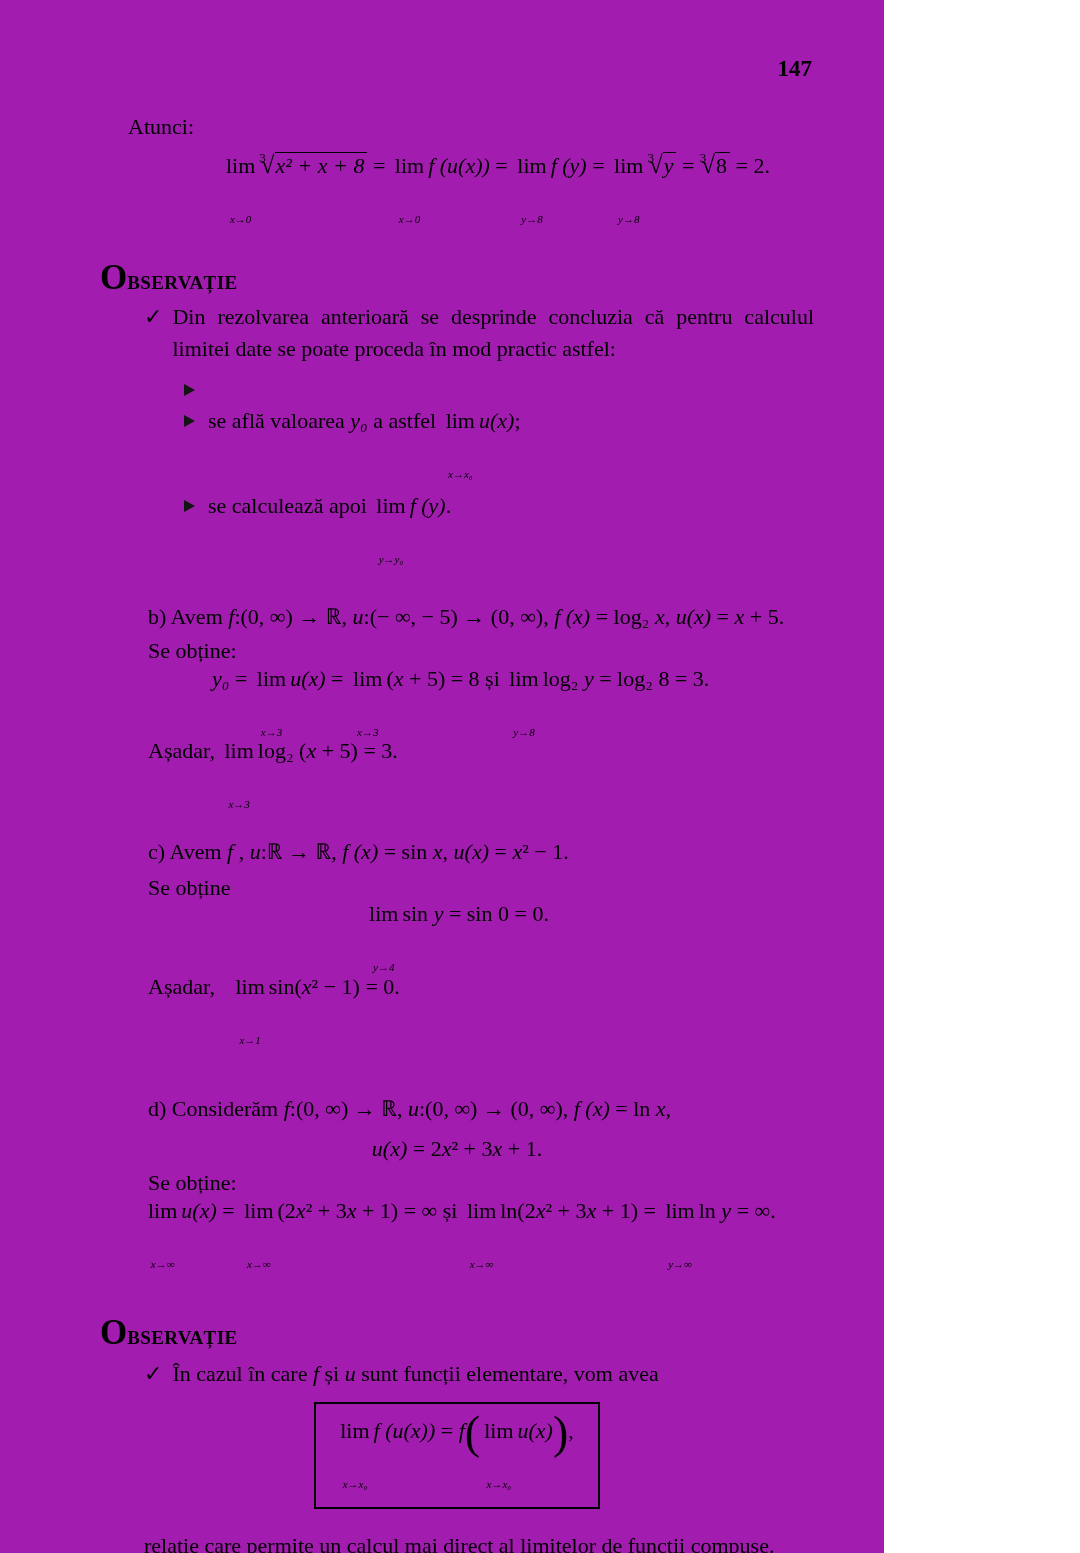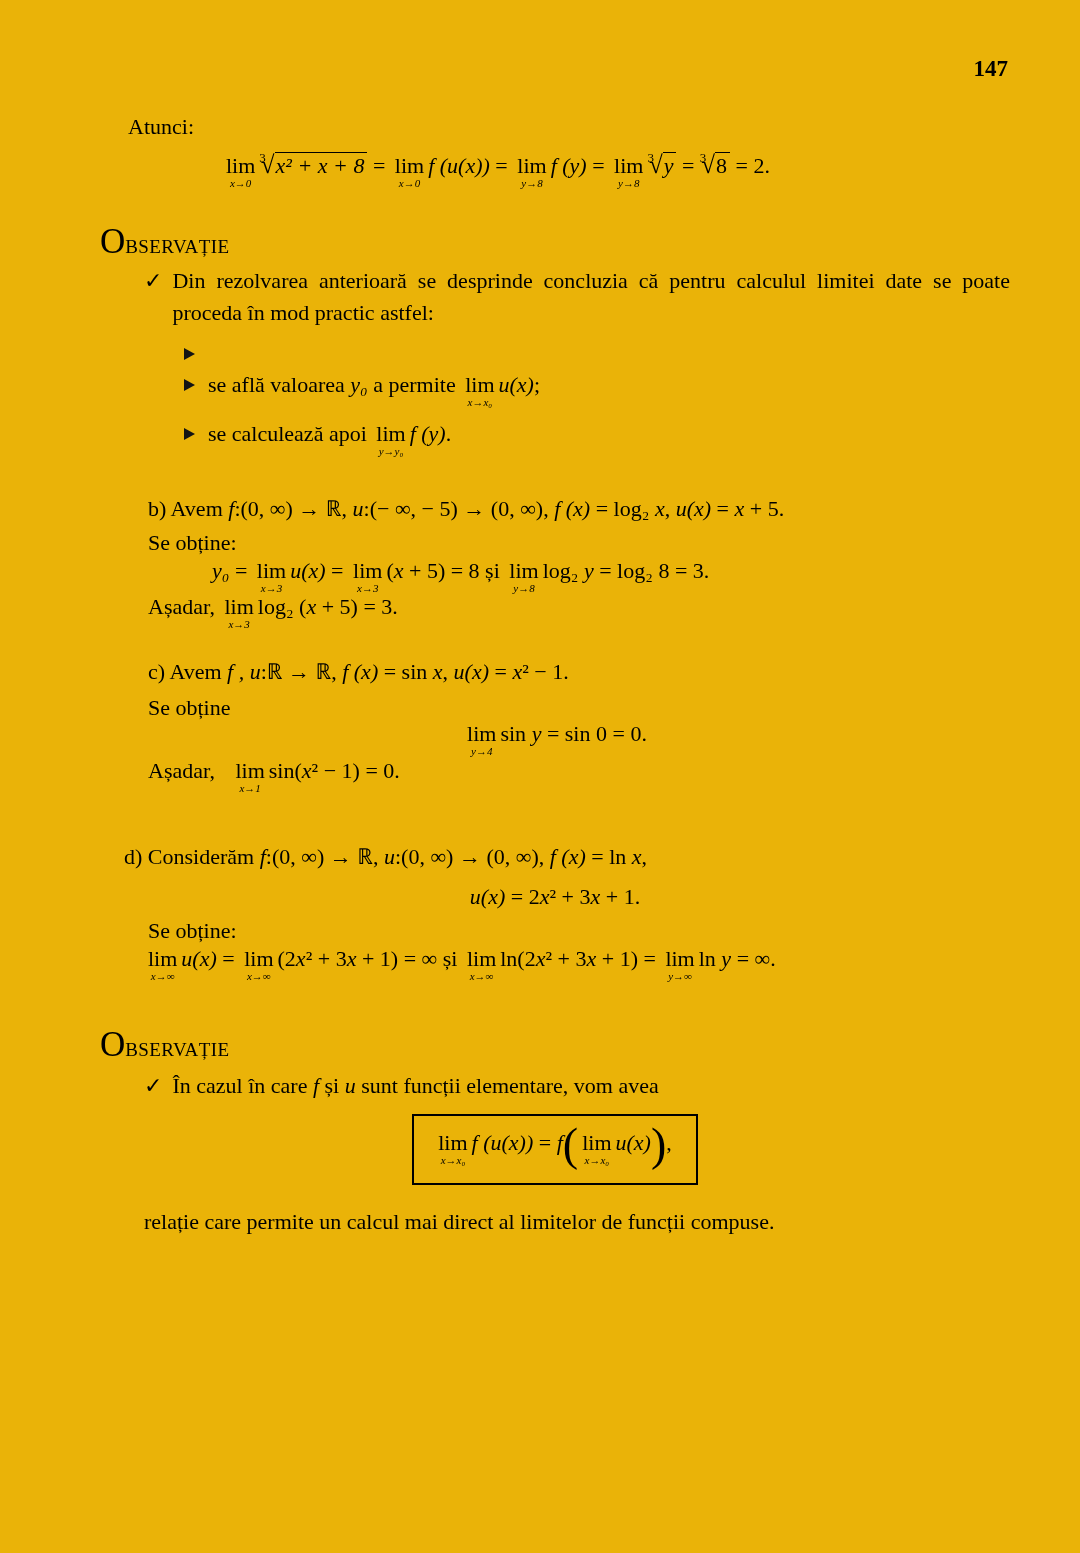--- a/index.html
+++ b/index.html
@@ -1,43 +1,43 @@
 <!DOCTYPE html>
 <html><head>
 <meta charset="utf-8">
 <style>
   html,body { margin:0; padding:0; background:#ffffff; }
   .page {
-    width:1080px; height:1553px; box-sizing:border-box;
-    padding:50px 70px 0 100px; background:#eab308; position:relative;
+    width:884px; height:1553px; box-sizing:border-box;
+    padding:50px 70px 0 100px; background:#a21caf; position:relative;
     overflow:hidden; color:#000;
     font-family:"Liberation Serif", serif; font-size:22px;
   }
   .page-number { position:absolute; top:56px; right:72px; font-weight:bold; font-size:23px; }
 
   .mi { font-style:italic;font-family:Liberation Serif, serif; }
   .mr { font-style:normal; }
 
   
-  .limwrap { display:inline-flex; flex-direction:column; align-items:center; margin:0 4px; }
+  .limwrap { display:inline-flex; flex-direction:column; align-items:center; margin:0 4px;gap:36px; }
   .limword { line-height:1.05; }
   .limunder { font-size:11px; line-height:1.05; font-style:italic; margin-top:1px; white-space:nowrap; }
 
   
   .rootwrap { white-space:nowrap; }
   .rootdeg { font-size:13px; vertical-align:11px; margin-right:-5px; position:relative; z-index:1; }
   .rootsign { font-size:25px; }
   .rootarg { border-top:1.6px solid #000; padding:0 3px 0 1px; }
 
   .bigparen { font-size:46px; vertical-align:middle; line-height:0; font-weight:400; }
 
   .atunci { margin:64px 0 0 28px; }
   .formula-a { margin:10px 0 0 122px; }
 
-  .obs-head { margin:34px 0 0 0; font-weight:normal; }
+  .obs-head { margin:34px 0 0 0; font-weight:bold; }
   .obs-head.second { margin-top:44px; }
   .obs-O { font-size:35px; line-height:1; }
   .obs-rest { font-size:19px; letter-spacing:0.4px; }
 
   .check-row { display:flex; margin:6px 0 0 44px; }
   .check-row.second { margin-top:8px; }
   .checkmark { font-family:"DejaVu Sans", sans-serif; font-weight:bold; font-size:22px; margin:0 10px 0 0; line-height:1.45; }
   .check-text { flex:1; text-align:justify; line-height:1.47; }
   .check-text-inline { flex:1; line-height:1.47; }
 
@@ -50,21 +50,21 @@
   .sec-intro-b { margin:34px 0 0 48px; }
   .se-obtine-b { margin:8px 0 0 48px; }
   .formula-b { margin:2px 0 0 112px; }
   .asadar-b { margin:0 0 0 48px; }
 
   .sec-intro-c { margin:24px 0 0 48px; }
   .se-obtine-c { margin:10px 0 0 48px; }
   .formula-c { margin:0; text-align:center; }
   .asadar-c { margin:0 0 0 48px; }
 
-  .sec-intro-d { margin:46px 0 0 24px; }
+  .sec-intro-d { margin:46px 0 0 48px; }
   .formula-u { margin:14px 0 0 0; text-align:center; }
   .se-obtine-d { margin:8px 0 0 48px; }
   .formula-d { margin:2px 0 0 44px; white-space:nowrap; }
 
   .box-wrap { text-align:center; margin:12px 0 0 0; }
   .formula-box { display:inline-block; border:2px solid #000; padding:14px 24px 16px 20px; text-align:left; }
 
   .closing { margin:24px 0 0 44px; }
 </style>
 </head>
@@ -95,21 +95,21 @@
   <div class="check-row">
     <span class="checkmark">✓</span>
     <div class="check-text">Din rezolvarea anterioară se desprinde concluzia că pentru calculul limitei date se poate proceda în mod practic astfel:</div>
   </div>
 
   <div class="bullet-row">
     <span class="bullet-arrow"></span>
   </div>
   <div class="bullet-row">
     <span class="bullet-arrow"></span>
-    <div class="bullet-text"><span class="mr">se află valoarea </span><span class="mi">y₀</span><span class="mr"> a permite </span><span class="limwrap">
+    <div class="bullet-text"><span class="mr">se află valoarea </span><span class="mi">y₀</span><span class="mr"> a astfel </span><span class="limwrap">
           <span class="limword">lim</span>
           <span class="limunder">x→x₀</span>
         </span><span class="mi">u(x)</span><span class="mr">;</span></div>
   </div>
   <div class="bullet-row">
     <span class="bullet-arrow"></span>
     <div class="bullet-text"><span class="mr">se calculează apoi </span><span class="limwrap">
           <span class="limword">lim</span>
           <span class="limunder">y→y₀</span>
         </span><span class="mi">f (y)</span><span class="mr">.</span></div>

